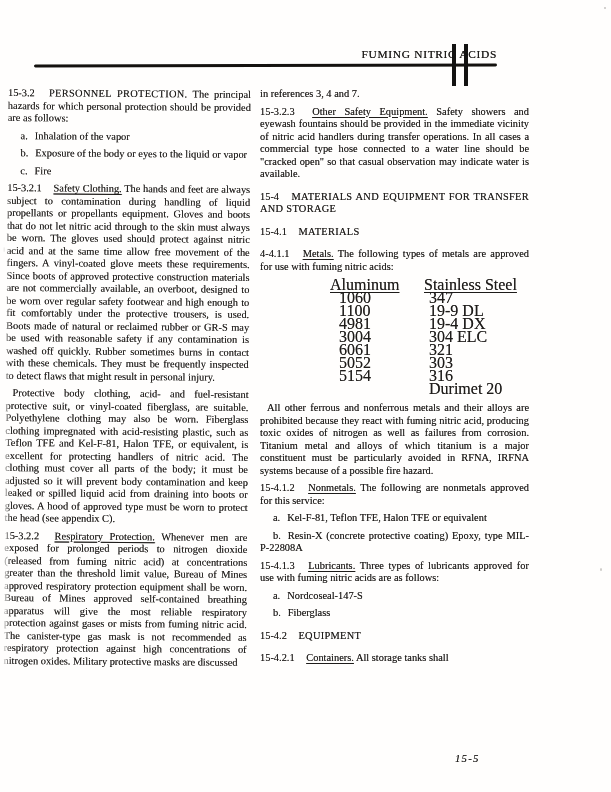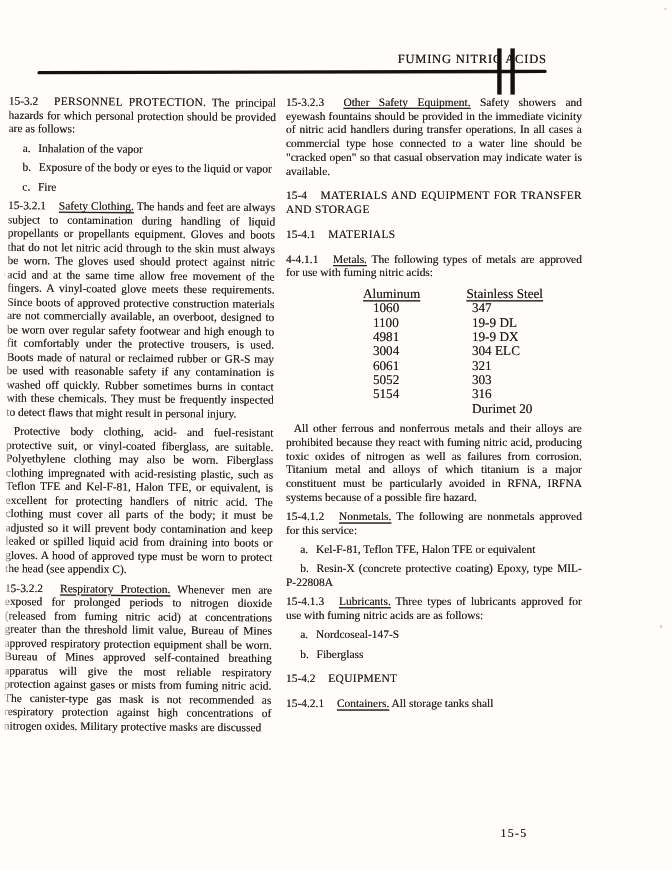--- a/index.html
+++ b/index.html
@@ -31,30 +31,30 @@
   }
   .num   { margin-right:9px; white-space:nowrap; }
   .u     { text-decoration:underline; text-underline-offset:1.5px; }
   .caps  { letter-spacing:0.3px; }
   .li    { text-indent:13px; }
   .label { margin-right:7px; }
   .indent { text-indent:7px; }
   .gap-top { margin-top:10px !important; }
   .single { text-align:left !important; }
   
-  .metals-table { margin:3px 0 7px 70px; font-size:12px; line-height:13px;
+  .metals-table { margin:3px 0 7px 70px; font-size:16px; line-height:13px;
                   text-shadow:0 0 0.4px rgba(30,28,26,0.65); }
   .trow { display:flex; }
   .tc1 { width:94px; }
   .tc2 { flex:1; }
   .tval1 { padding-left:9px; box-sizing:border-box; }
   .tval2 { padding-left:5px; box-sizing:border-box; }
   
   .page-number { position:absolute; left:455px; top:752px; font-size:10.8px;
-                 letter-spacing:1.2px; text-shadow:0 0 0.4px rgba(30,28,26,0.7); }
+                 letter-spacing:1.2px; text-shadow:0 0 0.4px rgba(30,28,26,0.7);font-style:italic; }
   
   .edge-fade { position:absolute; left:0; top:60px; width:11px; height:722px; z-index:4;
                background:linear-gradient(90deg, rgba(255,254,253,0.95) 25%, rgba(255,254,253,0)); }
   .speck { position:absolute; background:#5a564f; border-radius:50%; opacity:0.45; }
   .sp1 { left:3px;  top:247px; width:2px; height:5px; }
   .sp2 { left:600px; top:568px; width:2px; height:3px; opacity:0.3; }
   .sp3 { left:604px; top:7px;  width:2px; height:2px; opacity:0.35; }
 </style>
 </head>
 <body>
@@ -90,20 +90,21 @@
       </p>
       <p class="indent">Protective body clothing, acid- and fuel-resistant protective suit, or vinyl-coated fiberglass, are suitable. Polyethylene clothing may also be worn. Fiberglass clothing impregnated with acid-resisting plastic, such as Teflon TFE and Kel-F-81, Halon TFE, or equivalent, is excellent for protecting handlers of nitric acid. The clothing must cover all parts of the body; it must be adjusted so it will prevent body contamination and keep leaked or spilled liquid acid from draining into boots or gloves. A hood of approved type must be worn to protect the head (see appendix C).</p>
       <p>
         <span class="num">15-3.2.2</span>
         <span class="u">Respiratory Protection.</span>
         <span>Whenever men are exposed for prolonged periods to nitrogen dioxide (released from fuming nitric acid) at concentrations greater than the threshold limit value, Bureau of Mines approved respiratory protection equipment shall be worn. Bureau of Mines approved self-contained breathing apparatus will give the most reliable respiratory protection against gases or mists from fuming nitric acid. The canister-type gas mask is not recommended as respiratory protection against high concentrations of nitrogen oxides. Military protective masks are discussed</span>
       </p>
     </div>
 
     <div class="col col-right">
+      <p class="single">in references 3, 4 and 7.</p>
       <p>
         <span class="num">15-3.2.3</span>
         <span class="u">Other Safety Equipment.</span>
         <span>Safety showers and eyewash fountains should be provided in the immediate vicinity of nitric acid handlers during transfer operations. In all cases a commercial type hose connected to a water line should be "cracked open" so that casual observation may indicate water is available.</span>
       </p>
       <p class="gap-top">
         <span class="num">15-4</span>
         <span class="caps">MATERIALS AND EQUIPMENT FOR TRANSFER AND STORAGE</span>
       </p>
       <p class="gap-top">
@@ -124,21 +125,21 @@
         <div class="trow">
           <span class="tc1 tval1">1060</span>
           <span class="tc2 tval2">347</span>
         </div>
         <div class="trow">
           <span class="tc1 tval1">1100</span>
           <span class="tc2 tval2">19-9 DL</span>
         </div>
         <div class="trow">
           <span class="tc1 tval1">4981</span>
-          <span class="tc2 tval2">19-9 DX</span>
+          <span class="tc2 tval2">19-4 DX</span>
         </div>
         <div class="trow">
           <span class="tc1 tval1">3004</span>
           <span class="tc2 tval2">304 ELC</span>
         </div>
         <div class="trow">
           <span class="tc1 tval1">6061</span>
           <span class="tc2 tval2">321</span>
         </div>
         <div class="trow">

